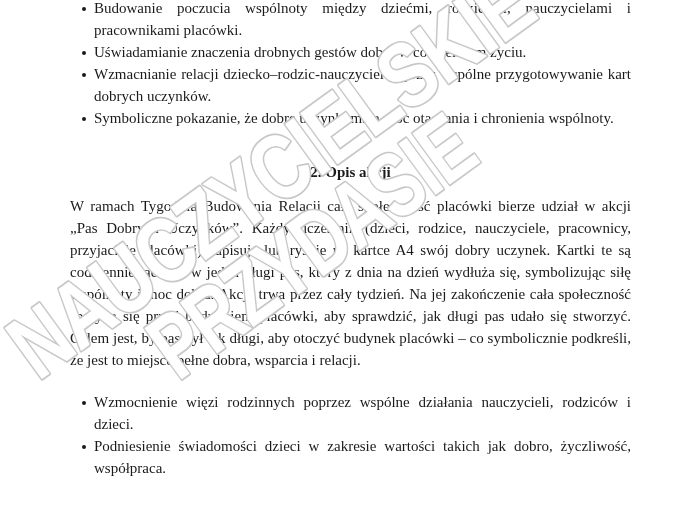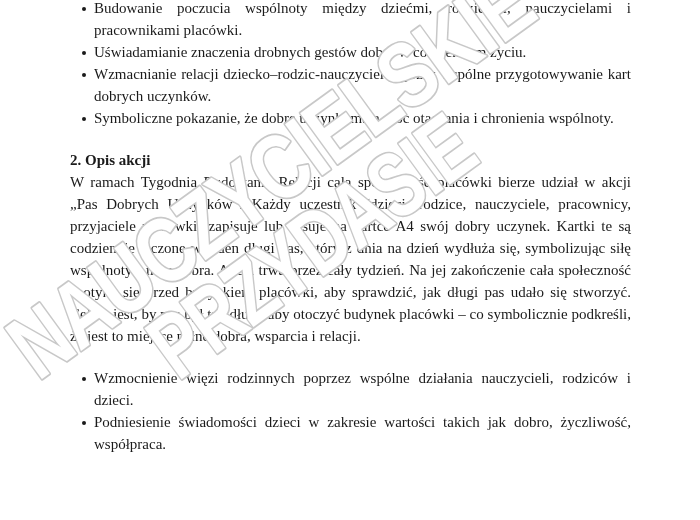--- a/index.html
+++ b/index.html
@@ -45,24 +45,25 @@
       position: absolute;
       left: 12px;
       top: 10px;
       width: 4px;
       height: 4px;
       background: #1a1a1a;
       border-radius: 50%;
     }
     .gap-after-list-1 { height: 20px; }
     h2.section {
-      margin: 0;
+      margin: 12px;
       font-size: 15px;
       font-weight: bold;
       line-height: 22px;
+      text-align: center;
     }
     p.para {
       margin: 0;
       line-height: 22px;
       text-align: justify;
       text-align-last: left;
     }
     .gap-after-para { height: 20px; }
 
     

